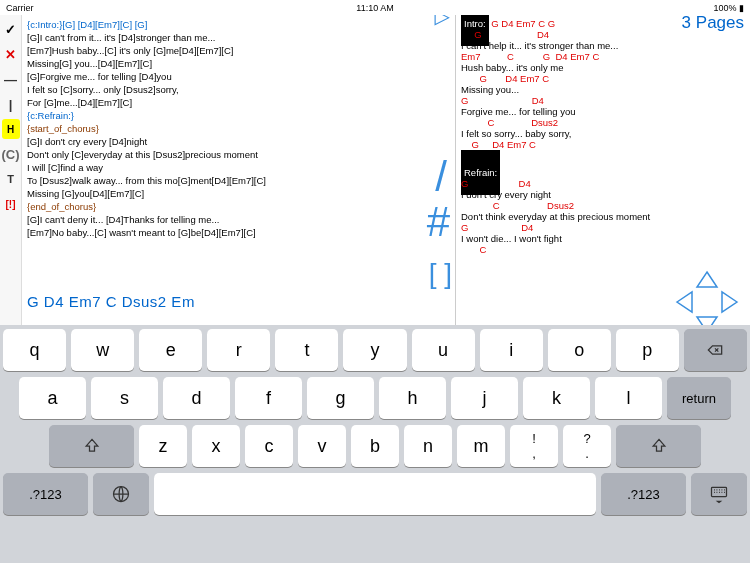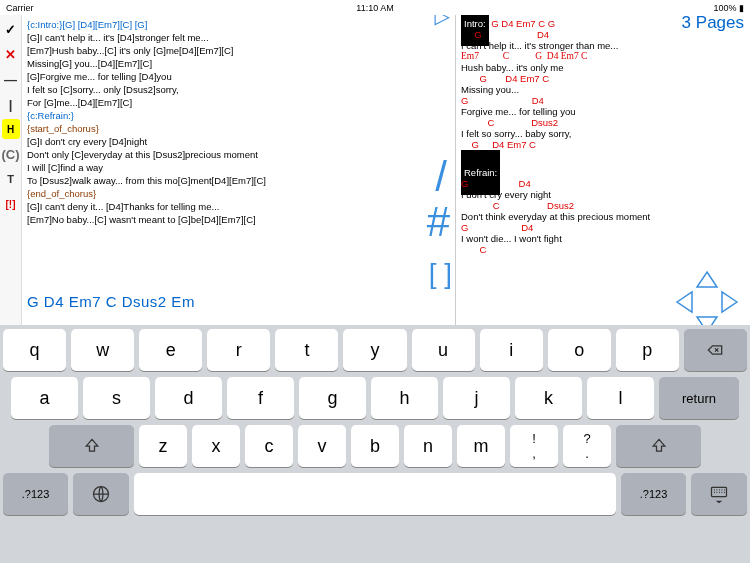--- a/index.html
+++ b/index.html
@@ -27,23 +27,23 @@
 .chordbar{position:absolute;bottom:17px;left:5px;font-size:15px;color:#0066CC;letter-spacing:0.5px}
 .pagecount{position:absolute;top:2px;right:6px;font-size:17px;color:#0066CC}
 .bigblue{position:absolute;color:#3A8FDE;font-size:42px;font-weight:200;cursor:pointer}
 .dpad{position:absolute;right:8px;top:252px;width:70px;height:70px;cursor:pointer}
 .dpad svg{stroke:#3A8FDE;fill:none;stroke-width:1.5}
 .keyboard{position:absolute;bottom:0;left:0;right:0;height:238px;background:#D1D4D9;padding:4px 3px}
 .krow{display:flex;gap:5px;margin-bottom:6px;justify-content:center}
 .key{background:#fff;border-radius:5px;box-shadow:0 1px 0 #888;height:42px;display:flex;align-items:center;justify-content:center;font-size:18px;color:#000;cursor:pointer}
 .key.w1{width:67px}
 .key.sp{background:#ADB1B9}
-.key.ret{width:80px;font-size:13px}
+.key.ret{width:64px;font-size:13px}
 .key.shift{width:85px}
-.key.num{width:65px;font-size:11px}
+.key.num{width:85px;font-size:13px}
 .spacerow{display:flex;gap:5px}
 .spacekey{flex:1;height:42px;background:#fff;border-radius:5px;box-shadow:0 1px 0 #888;cursor:pointer}
 .hide{width:56px;height:42px;background:#ADB1B9;border-radius:5px;box-shadow:0 1px 0 #888;display:flex;align-items:center;justify-content:center;cursor:pointer}
 svg.icon{width:20px;height:20px;stroke:#333;fill:none;stroke-width:1.5}
 </style>
 </head>
 <body>
 
 <div class="statusbar">
   <span>Carrier</span>
@@ -60,52 +60,53 @@
     <div class="tool h">H</div>
     <div class="tool c">(C)</div>
     <div class="tool t">T</div>
     <div class="tool excl">[!]</div>
   </div>
 
   <div class="editor">
     <div id="editor-lines">
         <div class="blue">{c:Intro:}[G] [D4][Em7][C]  [G]</div>
         <div class=""> </div>
-        <div class="">[G]I can't help it... it's [D4]stronger felt me...</div>
+        <div class="">[G]I can't from it... it's [D4]stronger than me...</div>
         <div class="">[Em7]Hush baby...[C] it's only [G]me[D4][Em7][C]</div>
         <div class="">Missing[G] you...[D4][Em7][C]</div>
         <div class="">[G]Forgive me... for telling [D4]you</div>
         <div class="">I felt so [C]sorry... only [Dsus2]sorry,</div>
         <div class="">For [G]me...[D4][Em7][C]</div>
         <div class=""> </div>
         <div class="blue">{c:Refrain:}</div>
         <div class="br">{start_of_chorus}</div>
         <div class="">[G]I don't cry every [D4]night</div>
         <div class="">Don't only [C]everyday at this [Dsus2]precious moment</div>
         <div class="">I will [C]find a way</div>
         <div class="">To [Dsus2]walk away... from this mo[G]ment[D4][Em7][C]</div>
+        <div class="">Missing [G]you[D4][Em7][C]</div>
         <div class="br">{end_of_chorus}</div>
         <div class=""> </div>
         <div class="">[G]I can't deny it... [D4]Thanks for telling me...</div>
         <div class="">[Em7]No baby...[C] wasn't meant to [G]be[D4][Em7][C]</div>
       </div>
     <div class="chordbar">G  D4  Em7  C  Dsus2  Em</div>
     <span class="bigblue" style="top:-5px;right:5px;font-size:20px">▷</span>
     <span class="bigblue" style="top:155px;right:8px">/</span>
     <span class="bigblue" style="top:200px;right:5px">#</span>
     <span class="bigblue" style="top:252px;right:3px;font-size:28px">[ ]</span>
   </div>
 
   <div class="preview">
     <div class="pagecount">3 Pages</div>
     <div><span class="label">Intro:</span><span class="chord"> G D4 Em7 C G</span></div>
     <div id="preview-rows">
         <div class="chord" style="white-space: pre;">     G                     D4</div>
         <div class="lyric">I can't help it... it's stronger than me...</div>
-        <div class="chord" style="white-space: pre; font-family: Liberation Serif, serif;">Em7          C           G  D4 Em7 C</div>
+        <div class="chord" style="white-space: pre;">Em7          C           G  D4 Em7 C</div>
         <div class="lyric">Hush baby... it's only me</div>
         <div class="chord" style="white-space: pre;">       G       D4 Em7 C</div>
         <div class="lyric">Missing you...</div>
         <div class="chord" style="white-space: pre;">G                        D4</div>
         <div class="lyric">Forgive me... for telling you</div>
         <div class="chord" style="white-space: pre;">          C              Dsus2</div>
         <div class="lyric">I felt so sorry... baby sorry,</div>
         <div class="chord" style="white-space: pre;">    G     D4 Em7 C</div>
         <div class="lyric">For me...</div>
       </div>

